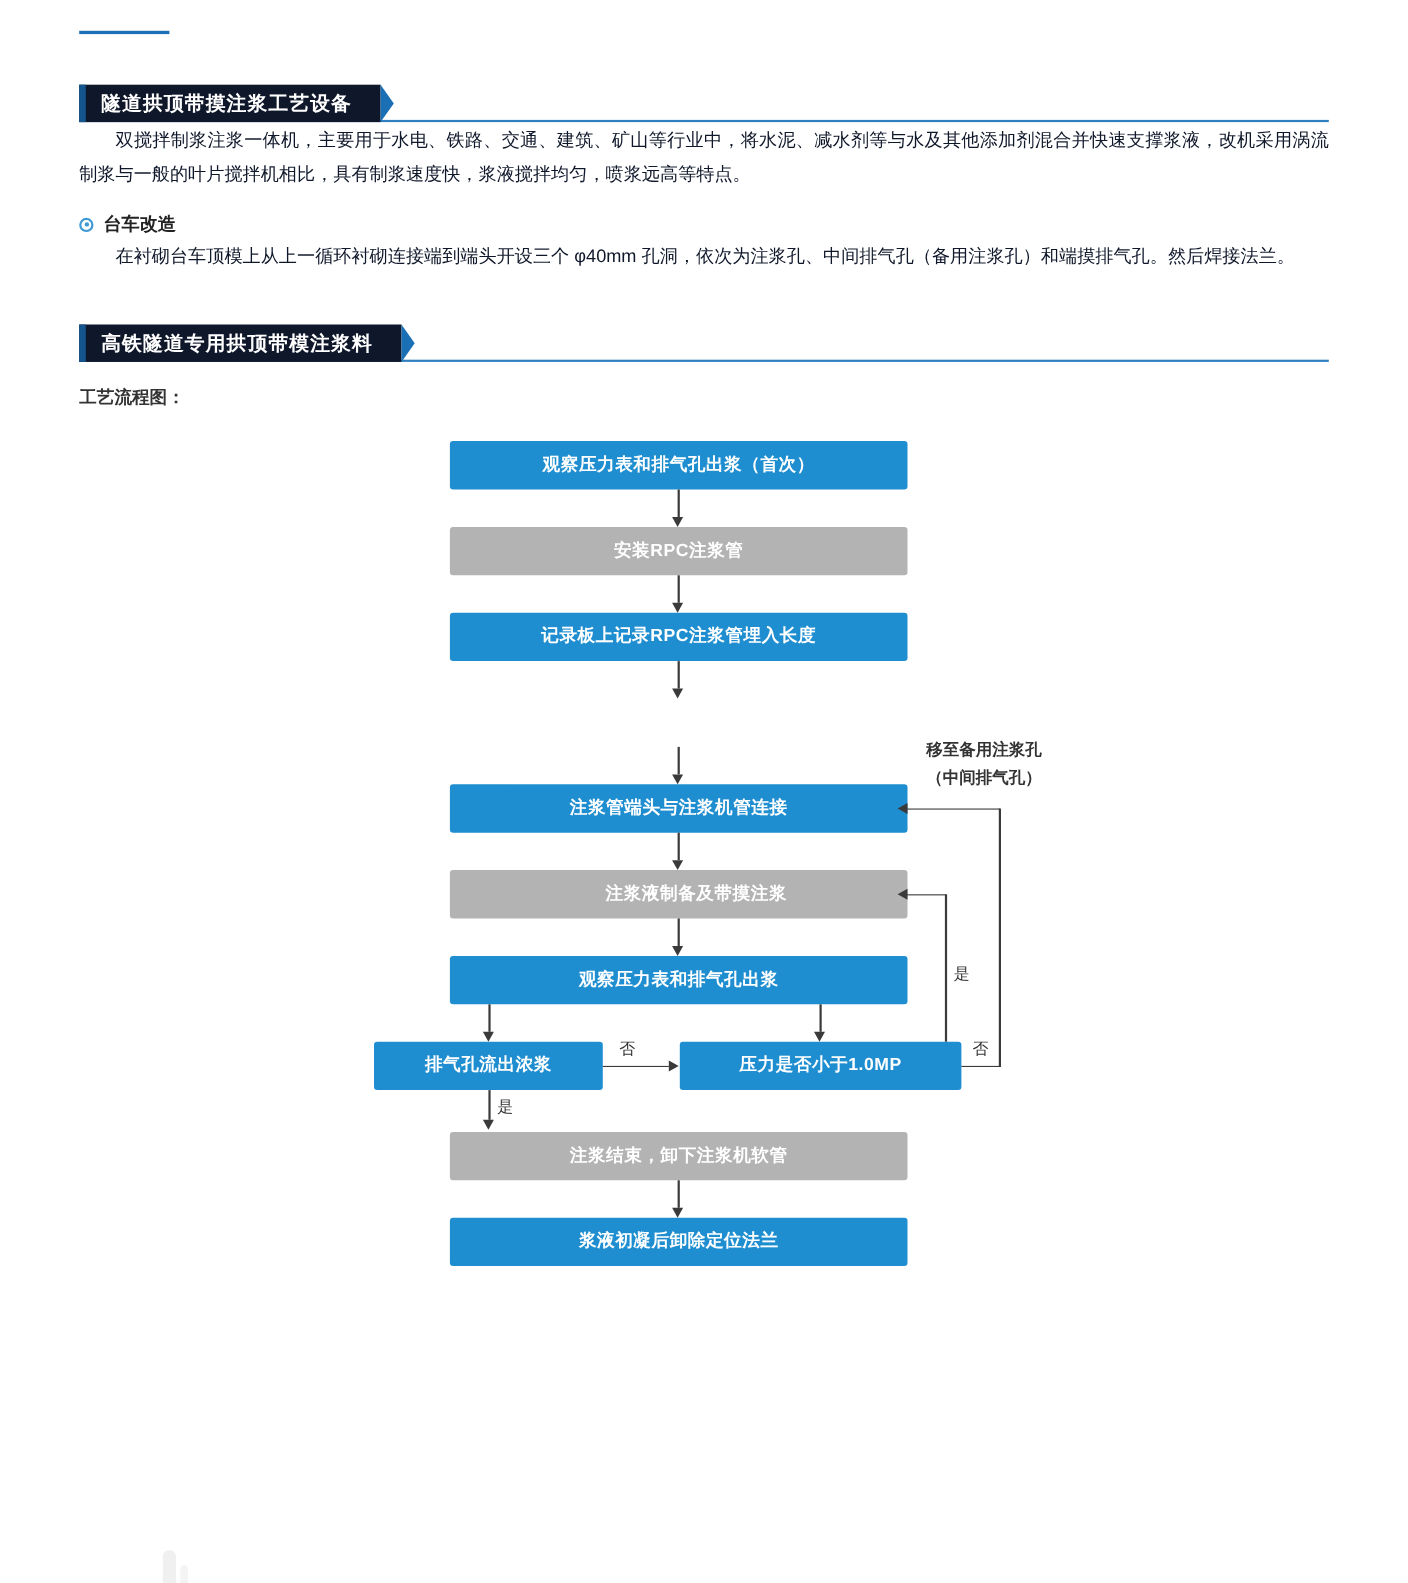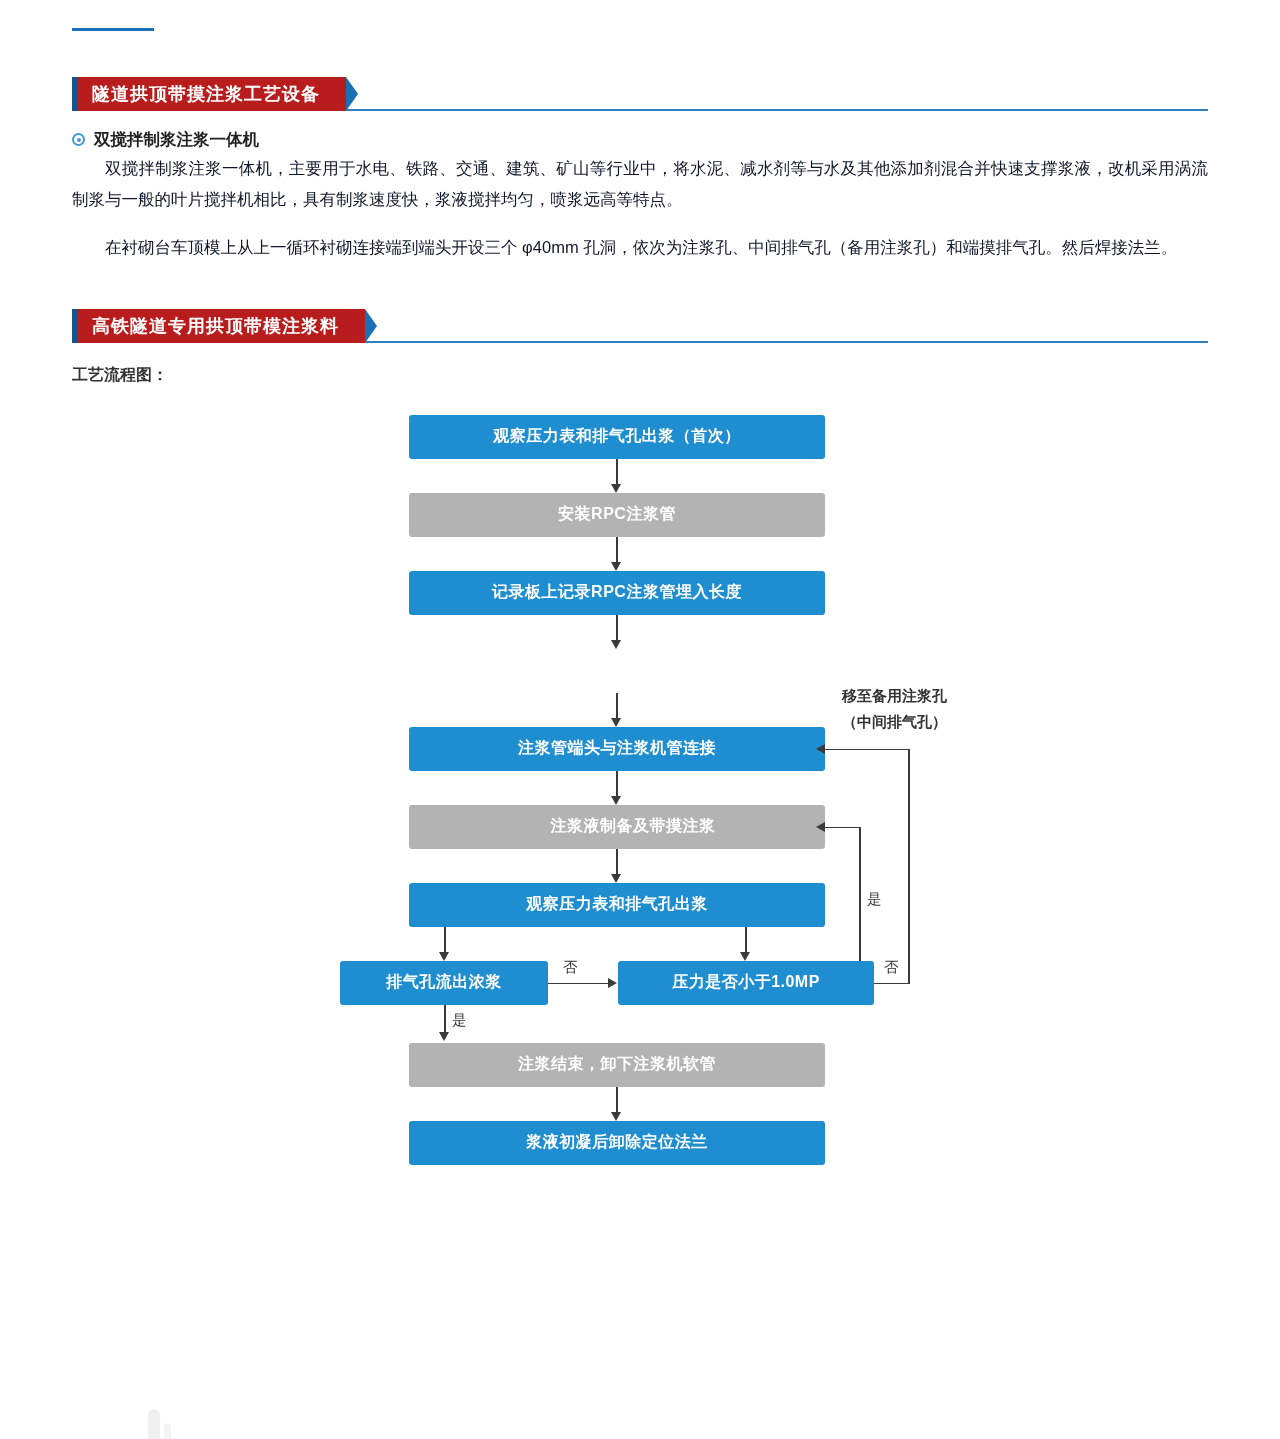--- a/index.html
+++ b/index.html
@@ -45,21 +45,21 @@
   }
   .section-header {
     position: relative;
     height: 34px;
   }
   .section-header .ribbon {
     position: absolute;
     left: 0;
     top: 0;
     height: 34px;
-    background: #b91c1c;
+    background: #0f172a;
     color: #ffffff;
     font-size: 18px;
     font-weight: bold;
     line-height: 34px;
     padding: 0 26px 10px 20px;
     letter-spacing: 1px;
     box-sizing: border-box;
   }
   .section-header .ribbon::after {
     content: "";
@@ -246,26 +246,26 @@
 
   <div class="title-rule"></div>
 
   <div class="section">
     <div class="section-header">
       <div class="bar-line"></div>
       <div class="ribbon">隧道拱顶带摸注浆工艺设备</div>
       <div class="tab-shadow"></div>
     </div>
 
+    <p class="para">双搅拌制浆注浆一体机，主要用于水电、铁路、交通、建筑、矿山等行业中，将水泥、减水剂等与水及其他添加剂混合并快速支撑浆液，改机采用涡流制浆与一般的叶片搅拌机相比，具有制浆速度快，浆液搅拌均匀，喷浆远高等特点。</p>
+
     <div class="bullet-row">
       <span class="bullet-icon"></span>
-      <span class="bullet-label">双搅拌制浆注浆一体机</span>
+      <span class="bullet-label">台车改造</span>
     </div>
-    <p class="para">双搅拌制浆注浆一体机，主要用于水电、铁路、交通、建筑、矿山等行业中，将水泥、减水剂等与水及其他添加剂混合并快速支撑浆液，改机采用涡流制浆与一般的叶片搅拌机相比，具有制浆速度快，浆液搅拌均匀，喷浆远高等特点。</p>
-
     <p class="para">在衬砌台车顶模上从上一循环衬砌连接端到端头开设三个 φ40mm 孔洞，依次为注浆孔、中间排气孔（备用注浆孔）和端摸排气孔。然后焊接法兰。</p>
   </div>
 
   <div class="section">
     <div class="section-header">
       <div class="bar-line"></div>
       <div class="ribbon">高铁隧道专用拱顶带模注浆料</div>
       <div class="tab-shadow"></div>
     </div>
 

